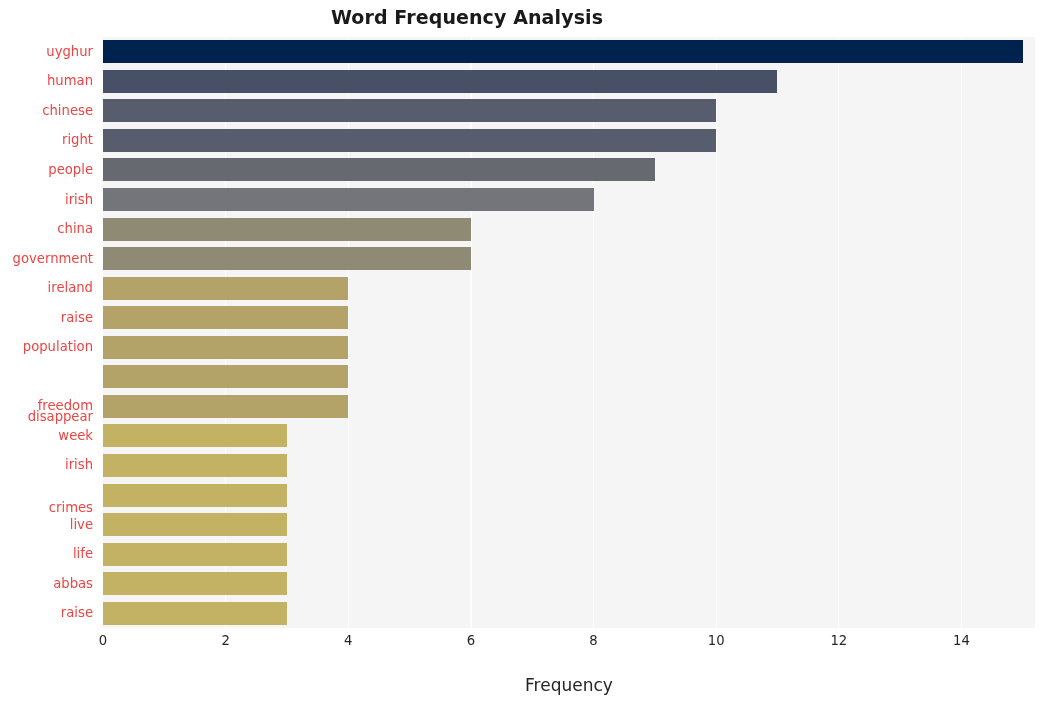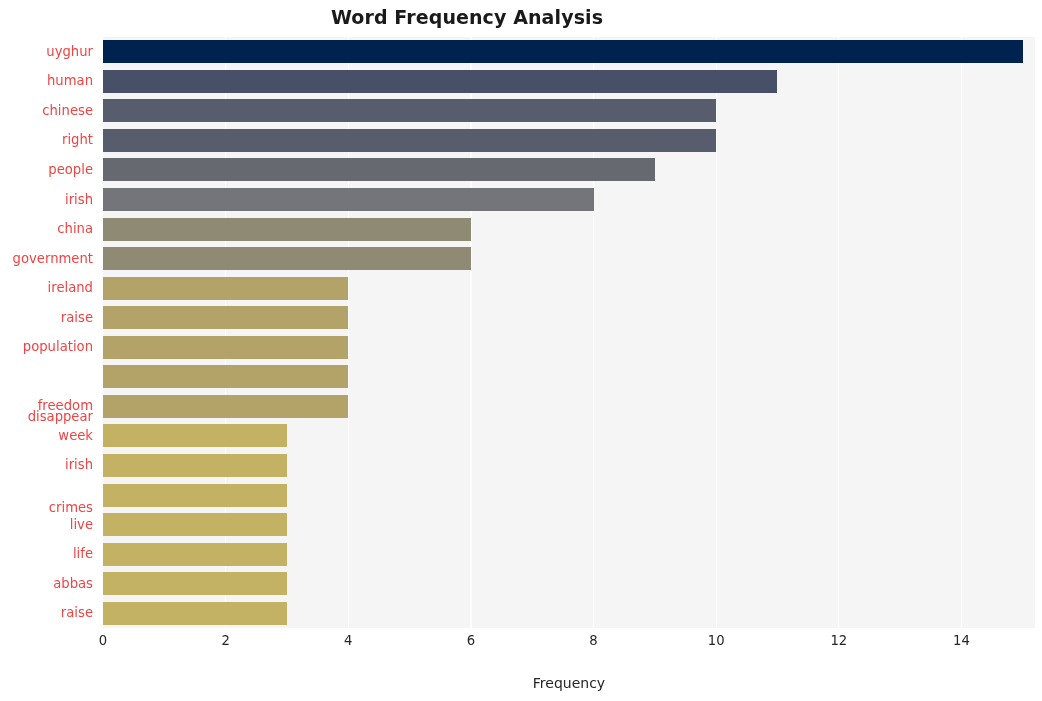--- a/index.html
+++ b/index.html
@@ -105,21 +105,21 @@
     color: #262626;
     line-height: 1;
     white-space: nowrap;
   }
   #x-axis-title {
     position: absolute;
     left: 103px;
     top: 675px;
     width: 932px;
     text-align: center;
-    font-size: 14px;
+    font-size: 17px;
     color: #262626;
   }
 </style>
 </head>
 <body>
 
 <div id="figure">
 
   <div id="chart-title">Word Frequency Analysis</div>
 

